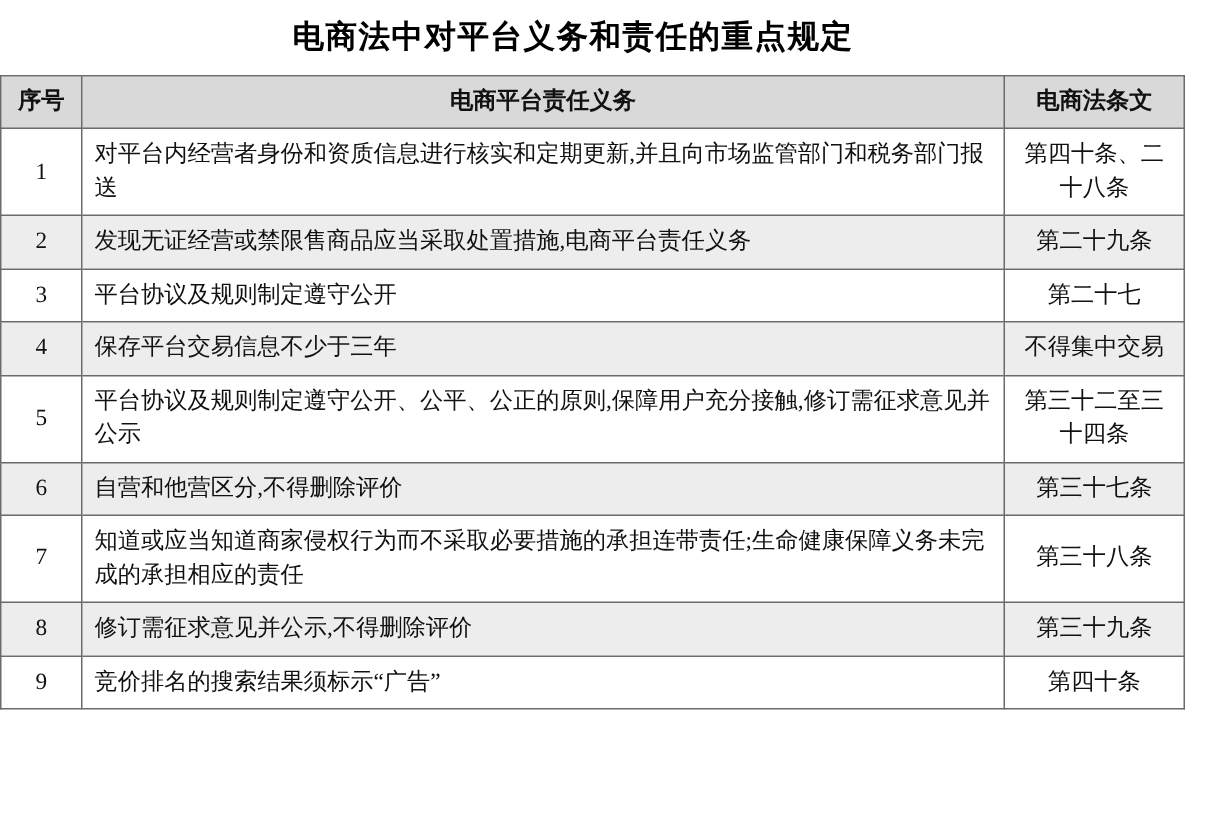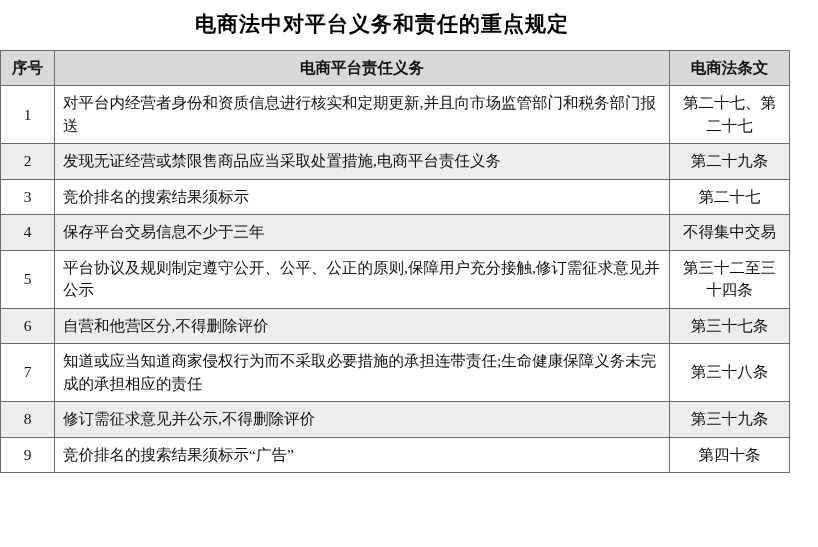--- a/index.html
+++ b/index.html
@@ -87,30 +87,30 @@
       <tr>
         <th>序号</th>
         <th>电商平台责任义务</th>
         <th>电商法条文</th>
       </tr>
     </thead>
     <tbody>
       <tr class="plain">
         <td class="cell-no">1</td>
         <td class="cell-duty">对平台内经营者身份和资质信息进行核实和定期更新,并且向市场监管部门和税务部门报送</td>
-        <td class="cell-law">第二十七、第二十七</td>
+        <td class="cell-law">第四十条、二十八条</td>
       </tr>
       <tr class="shaded">
         <td class="cell-no">2</td>
         <td class="cell-duty">发现无证经营或禁限售商品应当采取处置措施,电商平台责任义务</td>
         <td class="cell-law">第二十九条</td>
       </tr>
       <tr class="plain">
         <td class="cell-no">3</td>
-        <td class="cell-duty">竞价排名的搜索结果须标示</td>
+        <td class="cell-duty">平台协议及规则制定遵守公开</td>
         <td class="cell-law">第二十七</td>
       </tr>
       <tr class="shaded">
         <td class="cell-no">4</td>
         <td class="cell-duty">保存平台交易信息不少于三年</td>
         <td class="cell-law">不得集中交易</td>
       </tr>
       <tr class="plain">
         <td class="cell-no">5</td>
         <td class="cell-duty">平台协议及规则制定遵守公开、公平、公正的原则,保障用户充分接触,修订需征求意见并公示</td>

